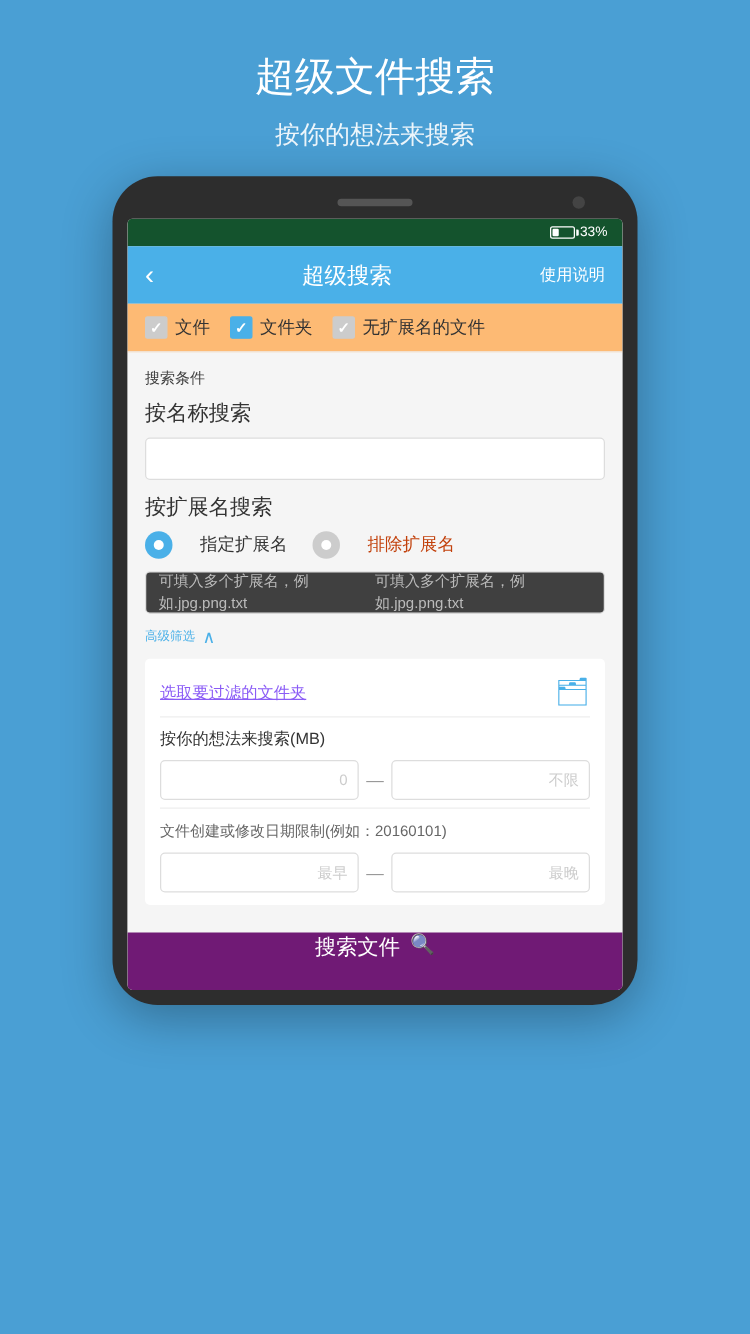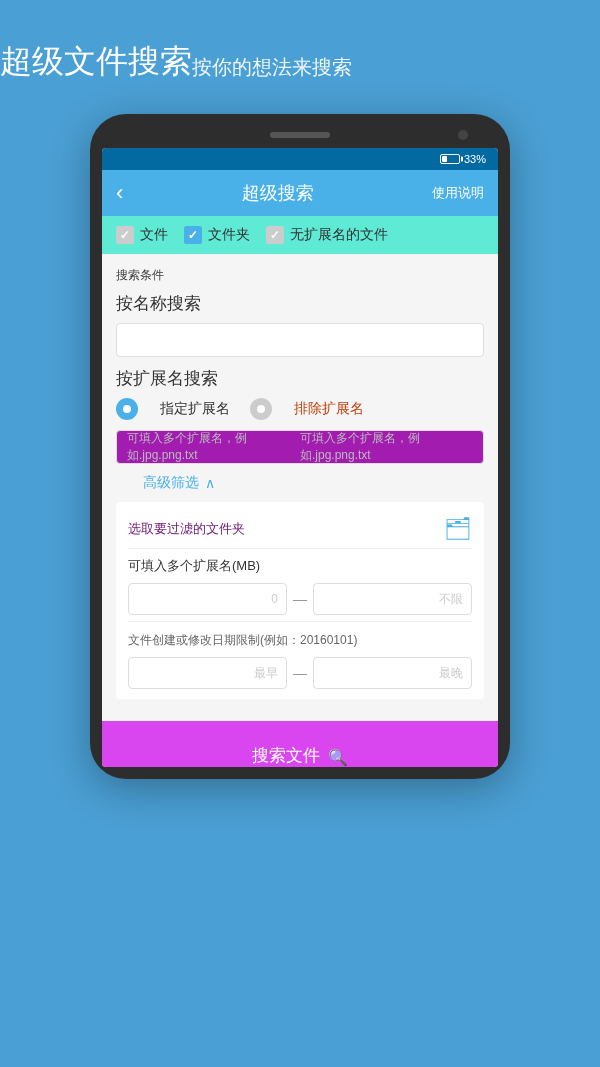--- a/index.html
+++ b/index.html
@@ -10,21 +10,21 @@
       font-family: 'PingFang SC', 'Hiragino Sans GB', 'Microsoft YaHei', sans-serif;
       display: flex;
       flex-direction: column;
       align-items: center;
       overflow: hidden;
     }
 
     .page-header {
       width: 100%;
       display: flex;
-      flex-direction: row;
+      flex-direction: column;
       align-items: center;
       padding: 40px 0 20px 0;
     }
 
     .page-title {
       font-size: 32px;
       color: white;
       font-weight: 300;
       margin-bottom: 10px;
     }
@@ -68,21 +68,21 @@
       right: 30px;
     }
 
     .phone-screen {
       background: #f5f5f5;
       border-radius: 4px;
       overflow: hidden;
     }
 
     .status-bar {
-      background: #0369a1;
+      background: #14532d;
       display: flex;
       justify-content: flex-end;
       align-items: center;
       padding: 4px 12px;
       height: 22px;
     }
 
     .battery-indicator {
       display: flex;
       align-items: center;
@@ -143,21 +143,21 @@
       font-weight: normal;
     }
 
     .help-btn {
       color: white;
       font-size: 13px;
       cursor: pointer;
     }
 
     .filter-tabs {
-      background: #5eead4;
+      background: #fdba74;
       display: flex;
       align-items: center;
       padding: 10px 14px;
       gap: 16px;
       border-bottom: 1px solid #eee;
     }
 
     .filter-tab {
       display: flex;
       align-items: center;
@@ -280,41 +280,40 @@
       height: 8px;
       border-radius: 50%;
       background: white;
     }
 
     .placeholder-input {
       width: 100%;
       height: 34px;
       border: 1px solid #ddd;
       border-radius: 4px;
-      background: #a21caf;
+      background: #404040;
       padding: 0 10px;
       font-size: 12px;
       color: #bbb;
       display: flex;
       align-items: center;
       margin-bottom: 10px;
     }
 
     .advanced-toggle {
       display: flex;
       align-items: center;
       gap: 6px;
       margin-bottom: 10px;
       cursor: pointer;
     }
 
     .advanced-label {
       color: #4ab0e8;
-      font-size: 14px;
-      margin-left: 27px;
+      font-size: 10px;
     }
 
     .chevron-up {
       color: #4ab0e8;
       font-size: 14px;
     }
 
     .divider {
       height: 1px;
       background: #eee;
@@ -360,23 +359,24 @@
     }
 
     .folder-select-row {
       display: flex;
       align-items: center;
       justify-content: space-between;
       margin-top: 4px;
     }
 
     .folder-select-label {
-      color: #701a75;
+      color: #8b5cf6;
       font-size: 13px;
       cursor: pointer;
+      text-decoration: underline;
     }
 
     .folder-icon {
       color: #4ab0e8;
       font-size: 22px;
       cursor: pointer;
     }
 
     .size-section {
       margin-top: 8px;
@@ -418,24 +418,24 @@
       margin-top: 10px;
     }
 
     .date-label {
       font-size: 12px;
       color: #666;
       margin-bottom: 8px;
     }
 
     .search-btn-bar {
-      background: #d946ef;
+      background: #701a75;
       height: 46px;
       display: flex;
-      align-items: flex-end;
+      align-items: flex-start;
       justify-content: center;
       cursor: pointer;
       gap: 8px;
     }
 
     .search-btn-text {
       color: white;
       font-size: 17px;
     }
 
@@ -529,21 +529,21 @@
 
 
         <div class="folder-select-row">
           <span class="folder-select-label">选取要过滤的文件夹</span>
           <span class="folder-icon">🗂</span>
         </div>
 
         <div class="divider"></div>
 
         <div class="size-section">
-          <div class="size-label">可填入多个扩展名(MB)</div>
+          <div class="size-label">按你的想法来搜索(MB)</div>
           <div class="range-inputs">
             <div class="range-input">
               <span>0</span>
             </div>
             <span class="range-dash">—</span>
             <div class="range-input">
               <span>不限</span>
             </div>
           </div>
         </div>

